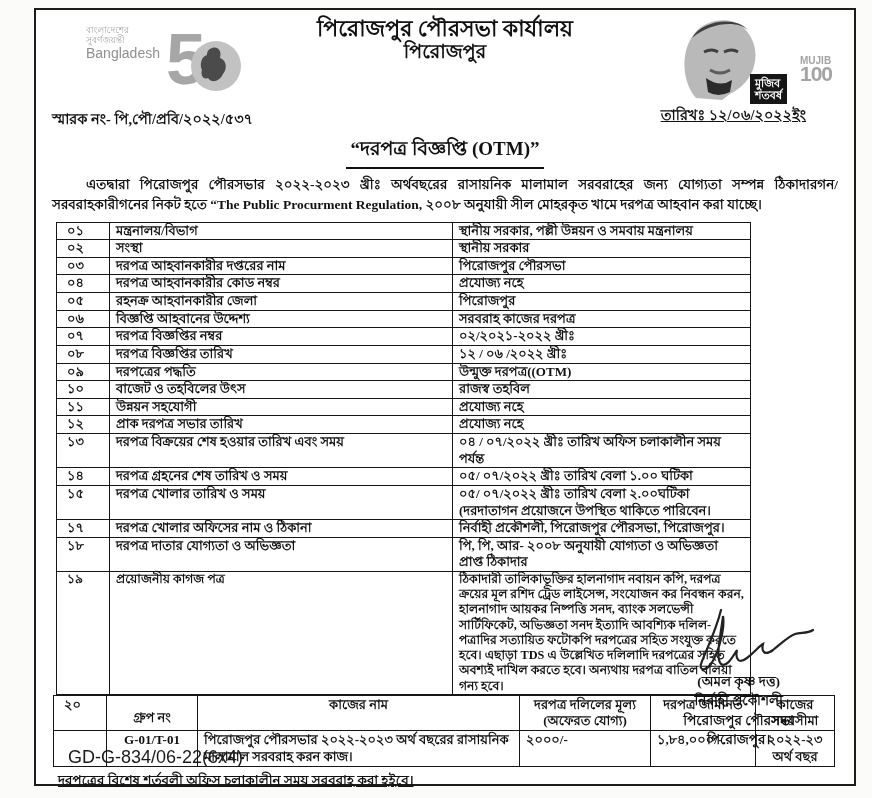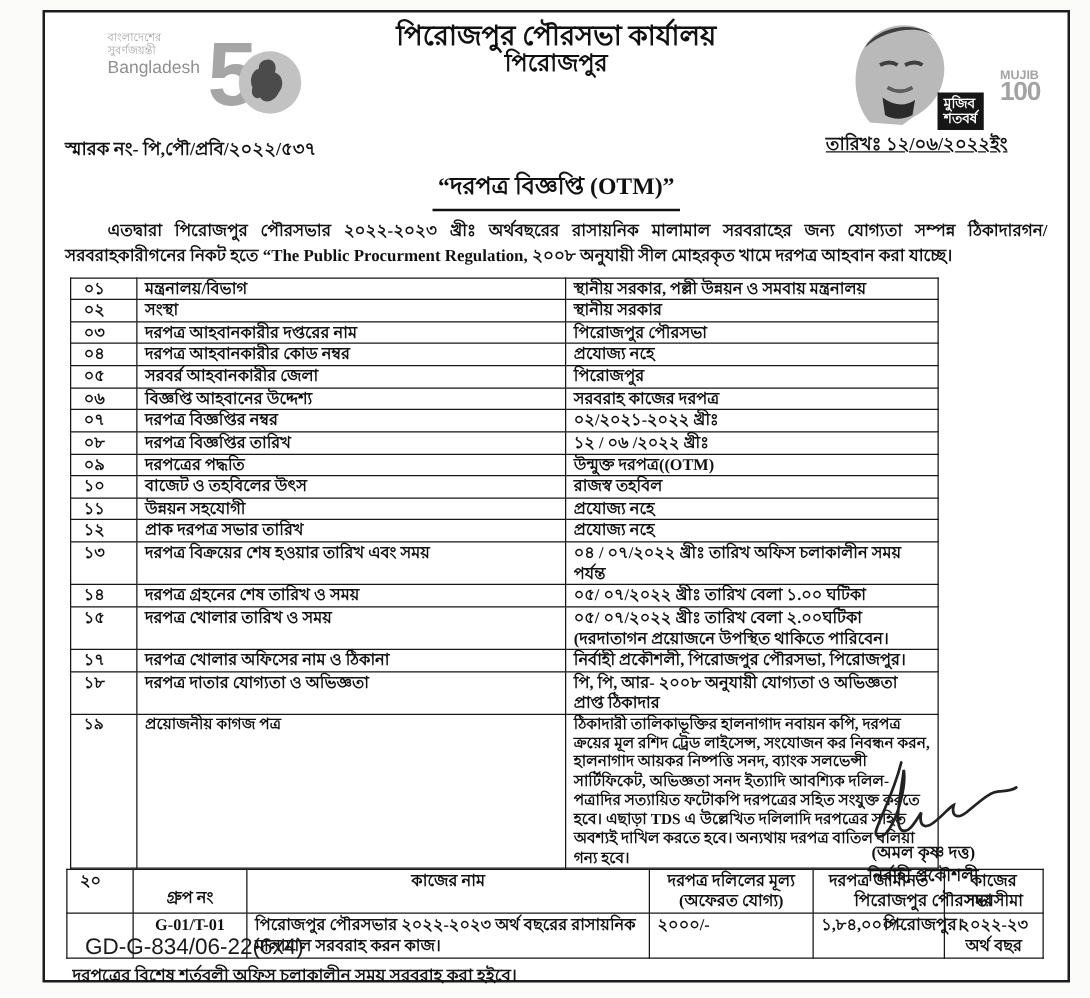--- a/index.html
+++ b/index.html
@@ -54,21 +54,21 @@
   .sched-table td{border:1.6px solid #161616;padding:1px 6px;vertical-align:top;line-height:1.25;}
   .sched-table .sl-cell{width:36px;padding-left:10px;}
   .sched-table .grp{width:78px;text-align:center;}
   .sched-table .grp-head{vertical-align:bottom;padding-bottom:4px;}
   .sched-table .work-head{text-align:center;}
   .sched-table .price{width:118px;text-align:center;white-space:pre-line;}
   .sched-table .sec{width:92px;text-align:center;}
   .sched-table .dur{width:66px;text-align:center;white-space:pre-line;}
   .sched-table td.data-left{text-align:left;}
   
-  .note{margin:3px 0 0 22px;font-size:13.5px;}
+  .note{margin:3px 0 0 22px;font-size:13.5px;text-decoration:underline;}
   .sign-block{position:absolute;right:60px;bottom:34px;text-align:center;font-size:13.5px;line-height:1.45;}
   .sign-scribble{position:absolute;left:-8px;top:-64px;}
   .press-code{position:absolute;left:32px;bottom:16px;font-family:"Liberation Sans",sans-serif;
     font-weight:normal;font-size:18px;color:#1a1a1a;}
 </style>
 </head>
 <body>
 
 <div class="frame">
 
@@ -141,21 +141,21 @@
           <td class="lbl">দরপত্র আহবানকারীর দপ্তরের নাম</td>
           <td class="val">পিরোজপুর পৌরসভা</td>
         </tr>
       <tr>
           <td class="sl">০৪</td>
           <td class="lbl">দরপত্র আহবানকারীর কোড নম্বর</td>
           <td class="val">প্রযোজ্য নহে</td>
         </tr>
       <tr>
           <td class="sl">০৫</td>
-          <td class="lbl">সরবর্র আহবানকারীর জেলা</td>
+          <td class="lbl">রহনক্র আহবানকারীর জেলা</td>
           <td class="val">পিরোজপুর</td>
         </tr>
       <tr>
           <td class="sl">০৬</td>
           <td class="lbl">বিজ্ঞপ্তি আহবানের উদ্দেশ্য</td>
           <td class="val">সরবরাহ কাজের দরপত্র</td>
         </tr>
       <tr>
           <td class="sl">০৭</td>
           <td class="lbl">দরপত্র বিজ্ঞপ্তির নম্বর</td>

